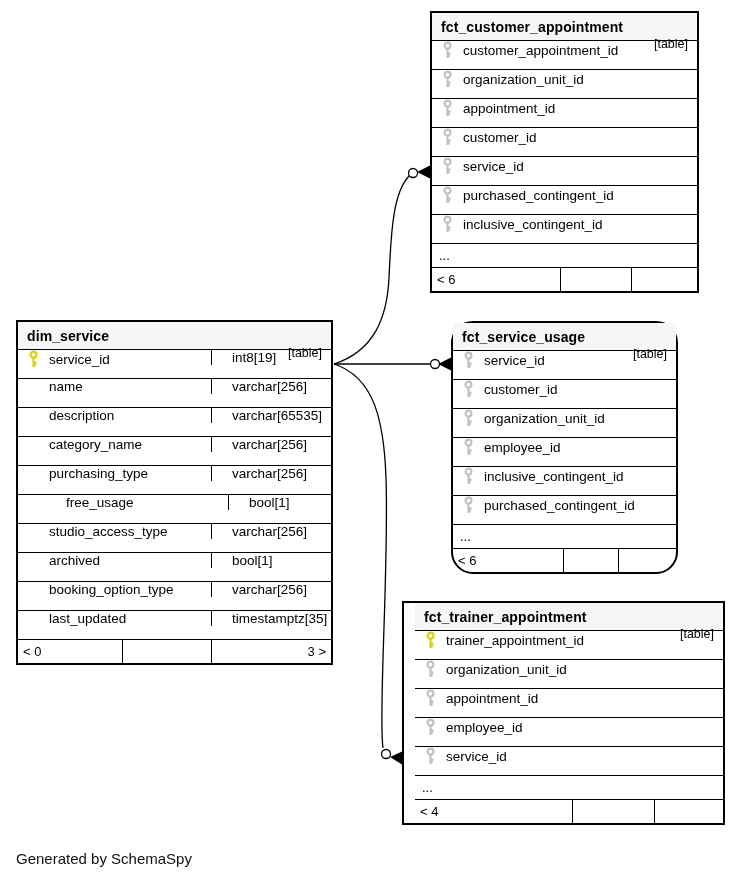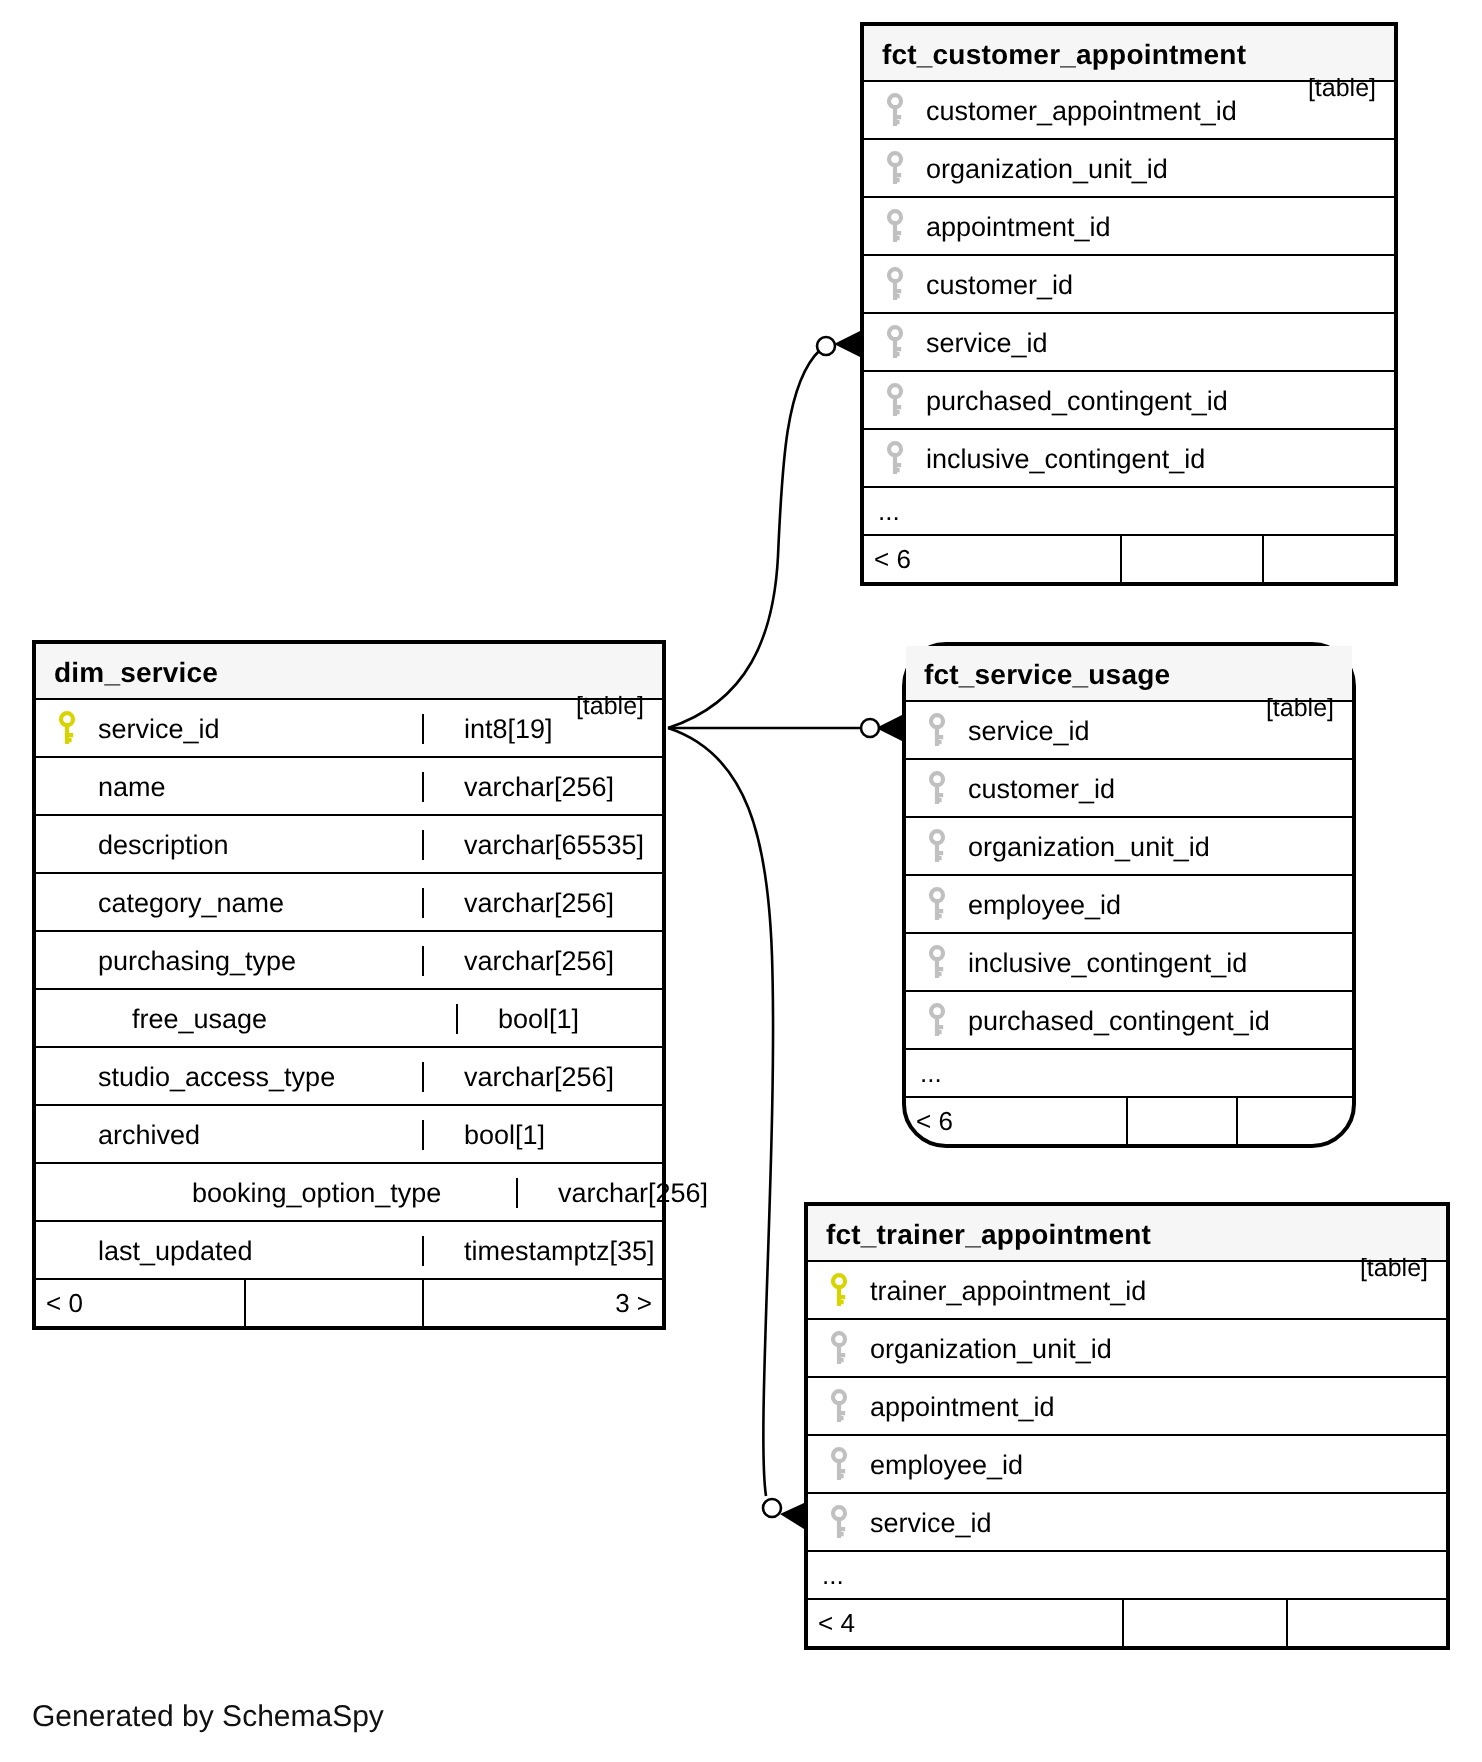--- a/index.html
+++ b/index.html
@@ -10,21 +10,21 @@
   .tbl{
     position:absolute;border:2px solid #000;background:#fff;box-sizing:border-box;
   }
   .tbl-header{
     height:27px;background:#f6f6f6;display:flex;align-items:center;
     justify-content:space-between;padding:0 9px 0 9px;box-sizing:border-box;
   }
   .tbl-title{font-weight:bold;font-size:14px;letter-spacing:0.1px;}
   .tbl-badge{font-size:12.5px;font-weight:normal;margin-top:34px;}
   .tbl-row{
-    height:28px;border-top:1px solid #000;display:flex;align-items:center;
+    height:28px;border-top:1px solid #000;display:flex;align-items:flex-start;
     background:#fff;
   }
   .name-cell{display:flex;align-items:center;flex:1;min-width:0;}
   .name-cell.fixed{flex:0 0 auto;}
   .key-cell{width:31px;display:flex;align-items:center;justify-content:center;flex:0 0 31px;}
   .col-name{font-size:13.5px;white-space:nowrap;}
   .type-cell{
     flex:1;border-left:1px solid #000;display:flex;align-items:center;
     padding-left:20px;font-size:13.5px;white-space:nowrap;
   }
@@ -215,21 +215,21 @@
       <span class="type-cell">varchar[256]</span>
     </div>
     <div class="tbl-row">
       <span class="name-cell fixed" style="width: 193px;">
         <span class="key-cell"></span>
         <span class="col-name">archived</span>
       </span>
       <span class="type-cell">bool[1]</span>
     </div>
     <div class="tbl-row">
-      <span class="name-cell fixed" style="width: 193px; padding-left: 47px;">
+      <span class="name-cell fixed" style="width: 193px;">
         <span class="key-cell"></span>
         <span class="col-name">booking_option_type</span>
       </span>
       <span class="type-cell">varchar[256]</span>
     </div>
     <div class="tbl-row">
       <span class="name-cell fixed" style="width: 193px;">
         <span class="key-cell"></span>
         <span class="col-name">last_updated</span>
       </span>
@@ -314,21 +314,21 @@
       </span>
     </div>
     <div class="ellipsis-row">...</div>
     <div class="tbl-footer">
       <span class="footer-cell" style="width: 110px;">&lt; 6</span>
       <span class="footer-cell" style="width: 55px;"></span>
       <span class="footer-cell right" style="flex: 1 1 0%;"></span>
     </div>
   </div>
 
-<div class="tbl" id="t3" style="left:402px;top:601px;width:323px;">
+<div class="tbl" id="t3" style="left:402px;top:601px;width:323px;padding-left:11px;">
     <div class="tbl-header">
       <span class="tbl-title">fct_trainer_appointment</span>
       <span class="tbl-badge">[table]</span>
     </div>
     <div class="tbl-row">
       <span class="name-cell">
         <span class="key-cell">
           <svg width="11" height="19" viewBox="0 0 11 19">
             <circle cx="5.5" cy="4.6" r="3" fill="none" stroke="#d8d400" stroke-width="2.1"></circle>
             <path d="M5.5 7.6 L5.5 17 M5.5 12.6 h3.1 M5.5 15.1 h2.3" stroke="#d8d400" stroke-width="2.1" fill="none"></path>

